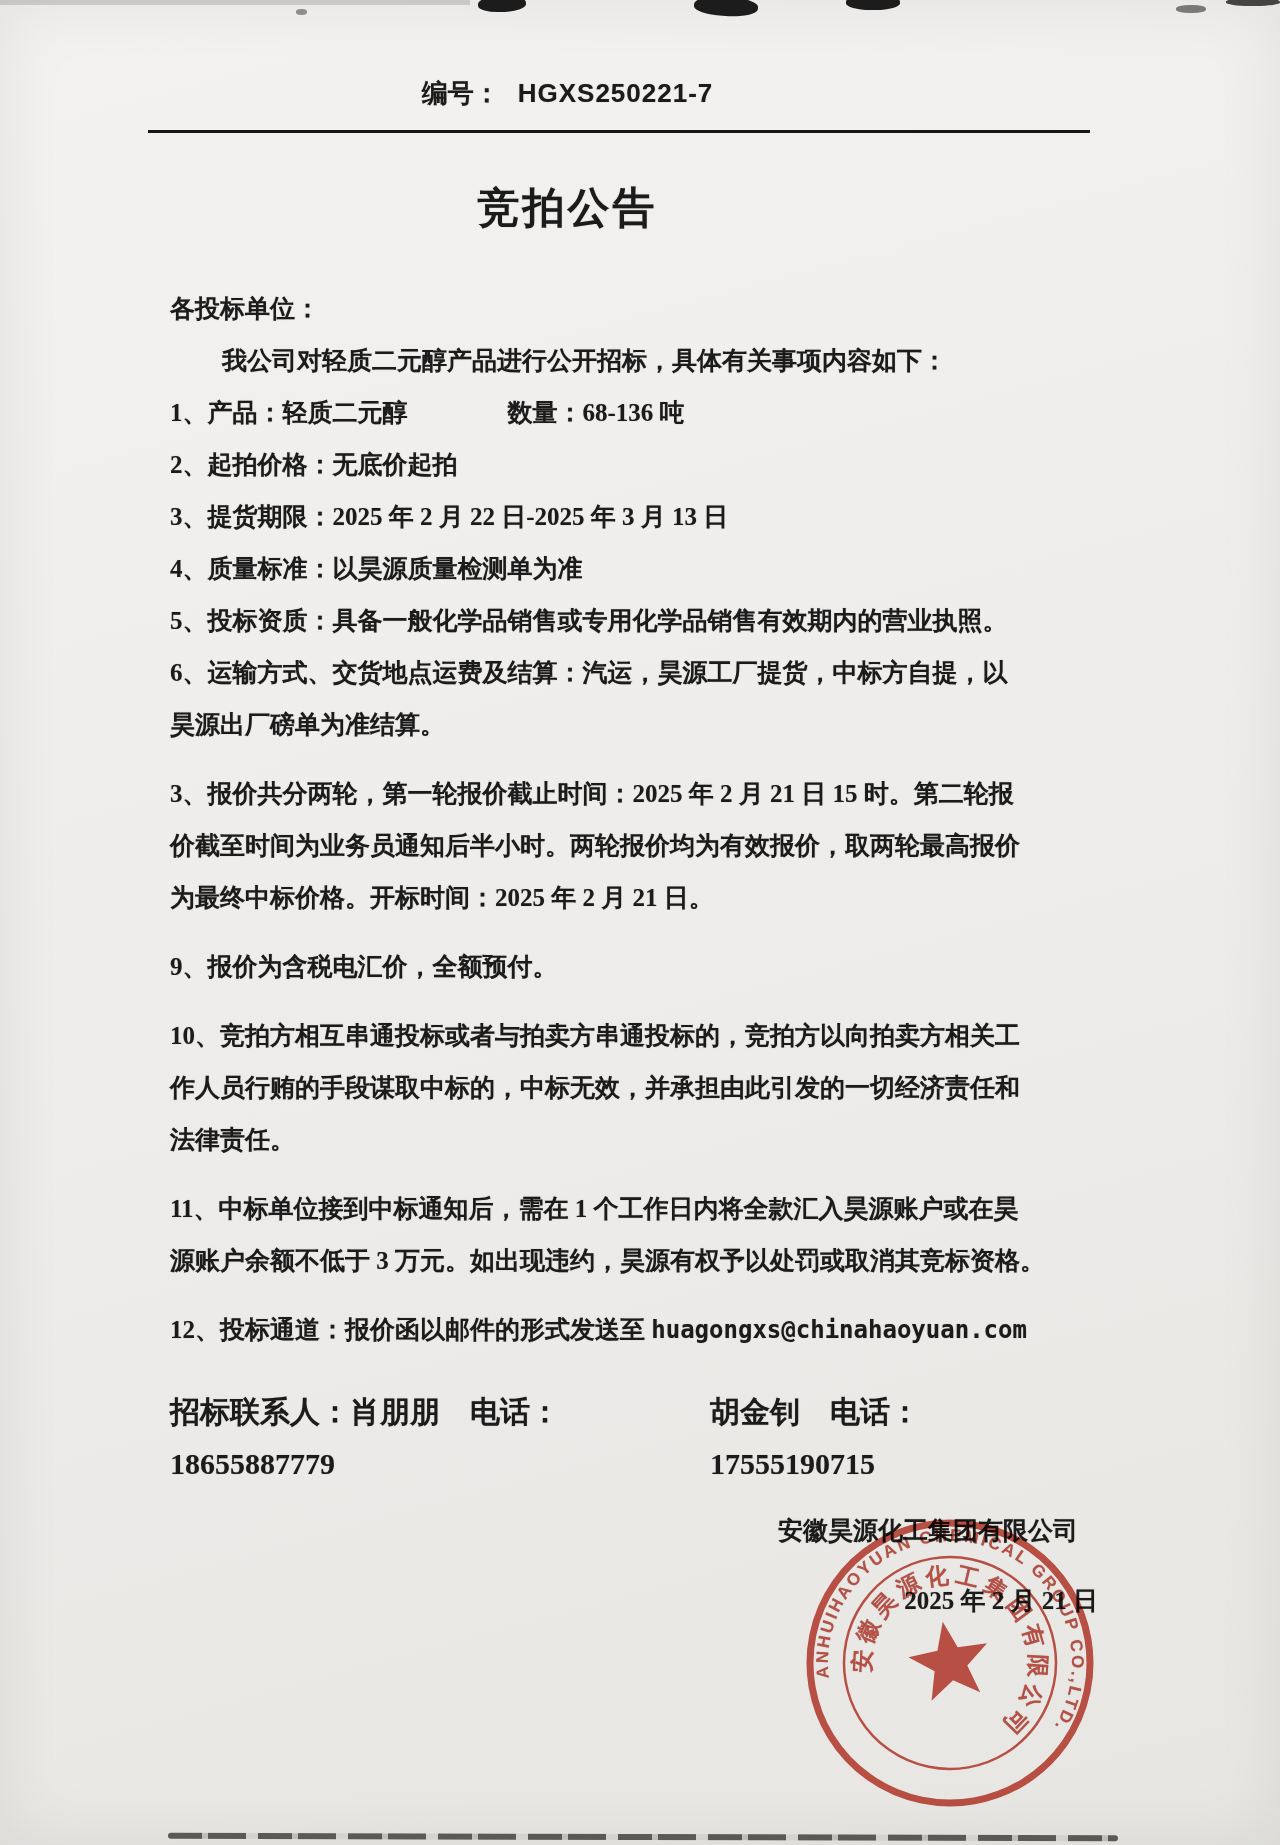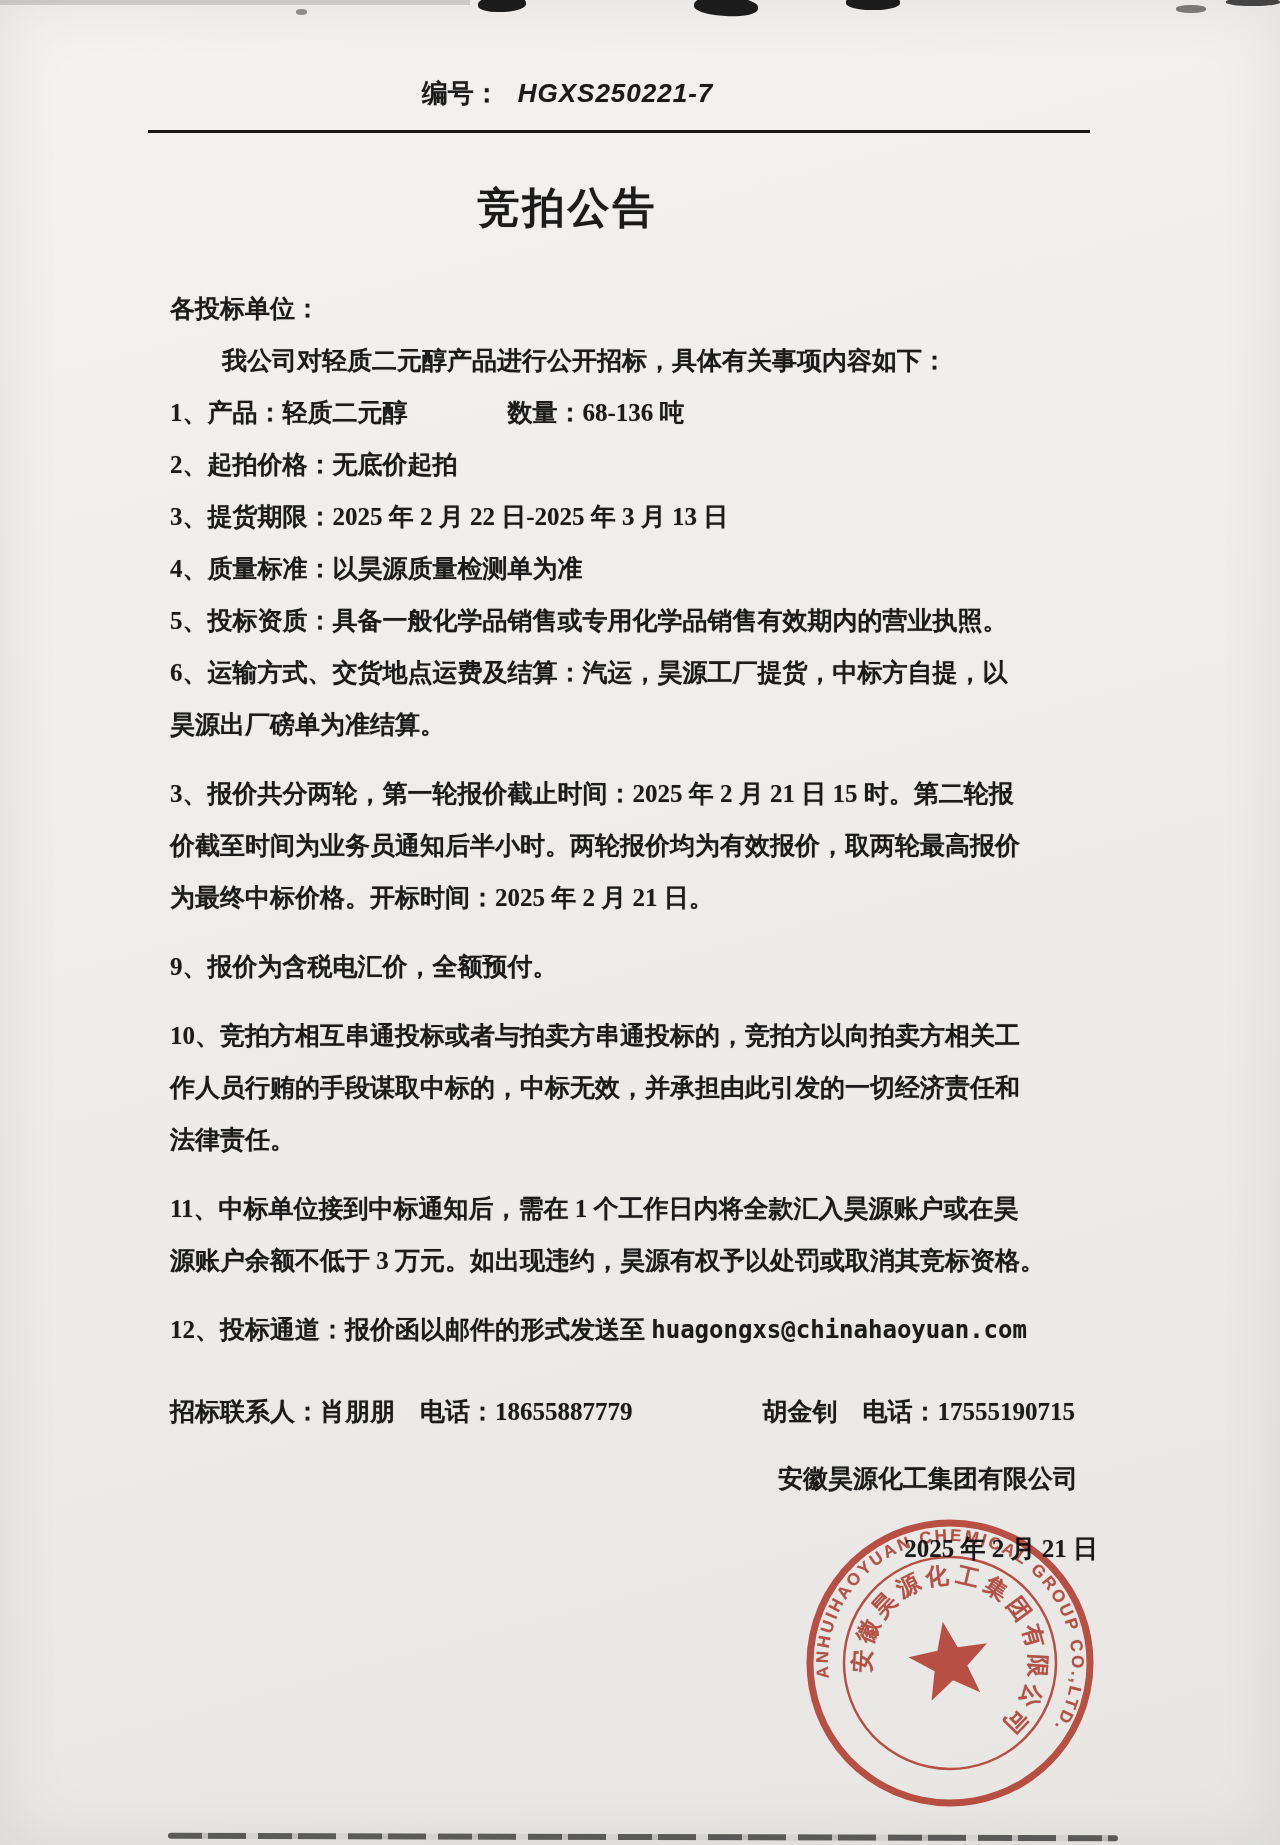--- a/index.html
+++ b/index.html
@@ -8,29 +8,29 @@
     width:1280px;height:1845px;
     background:linear-gradient(165deg,#f3f2f0 0%,#edecea 55%,#e7e6e3 100%);
     font-family:"Liberation Serif","DejaVu Serif",serif;
     font-weight:700;
     color:#1b1b1b;
     overflow:hidden;
     text-shadow:0 0 1px rgba(25,25,25,.35);
   }
   .content{position:relative;padding:78px 0 0 170px;}
   .doc-head{display:flex;justify-content:center;align-items:baseline;padding-right:315px;font-size:26px;line-height:30px;}
-  .doc-head .num{margin-left:18px;font-family:"Liberation Sans","DejaVu Sans",sans-serif;letter-spacing:1px;font-style:italic;}
+  .doc-head .num{margin-left:18px;font-family:"Liberation Sans","DejaVu Sans",sans-serif;letter-spacing:1px;}
   .head-rule{height:3px;width:942px;margin:21px 0 0 -22px;background:#181818;box-shadow:0 4px 0 -2px rgba(50,50,50,.55);}
   .title{margin:50px 0 8px 0;width:795px;text-align:center;font-size:42px;line-height:50px;letter-spacing:3px;font-weight:700;}
   .salutation{margin-top:50px;font-size:25px;line-height:52px;}
   .para{font-size:25px;line-height:52px;margin:0;white-space:pre;}
   .intro{text-indent:52px;}
   .gap{margin-top:17px;}
   .email{font-family:"DejaVu Sans Mono","Liberation Mono",monospace;font-size:24px;letter-spacing:0;}
-  .contacts{display:flex;justify-content:space-between;width:905px;margin-top:30px;font-size:25px;line-height:52px;}
+  .contacts{display:flex;justify-content:space-between;width:905px;margin-top:30px;font-size:30px;line-height:52px;}
   .office{margin-top:18px;margin-left:112px;font-size:25px;line-height:52px;}
   .signature{margin-top:15px;width:930px;text-align:right;font-size:25px;line-height:52px;}
   .company{padding-right:22px;}
   .date{margin-top:18px;padding-right:2px;}
   .stamp{position:absolute;left:800px;top:1513px;width:300px;height:300px;mix-blend-mode:multiply;opacity:.85;}
   .art{position:absolute;background:#1d1d1d;border-radius:45%;}
   .a1{left:478px;top:-4px;width:48px;height:16px;transform:rotate(-2deg);}
   .a2{left:694px;top:-3px;width:64px;height:19px;transform:rotate(3deg);}
   .a3{left:846px;top:-5px;width:54px;height:15px;}
   .a4{left:1176px;top:5px;width:30px;height:8px;opacity:.55;}

